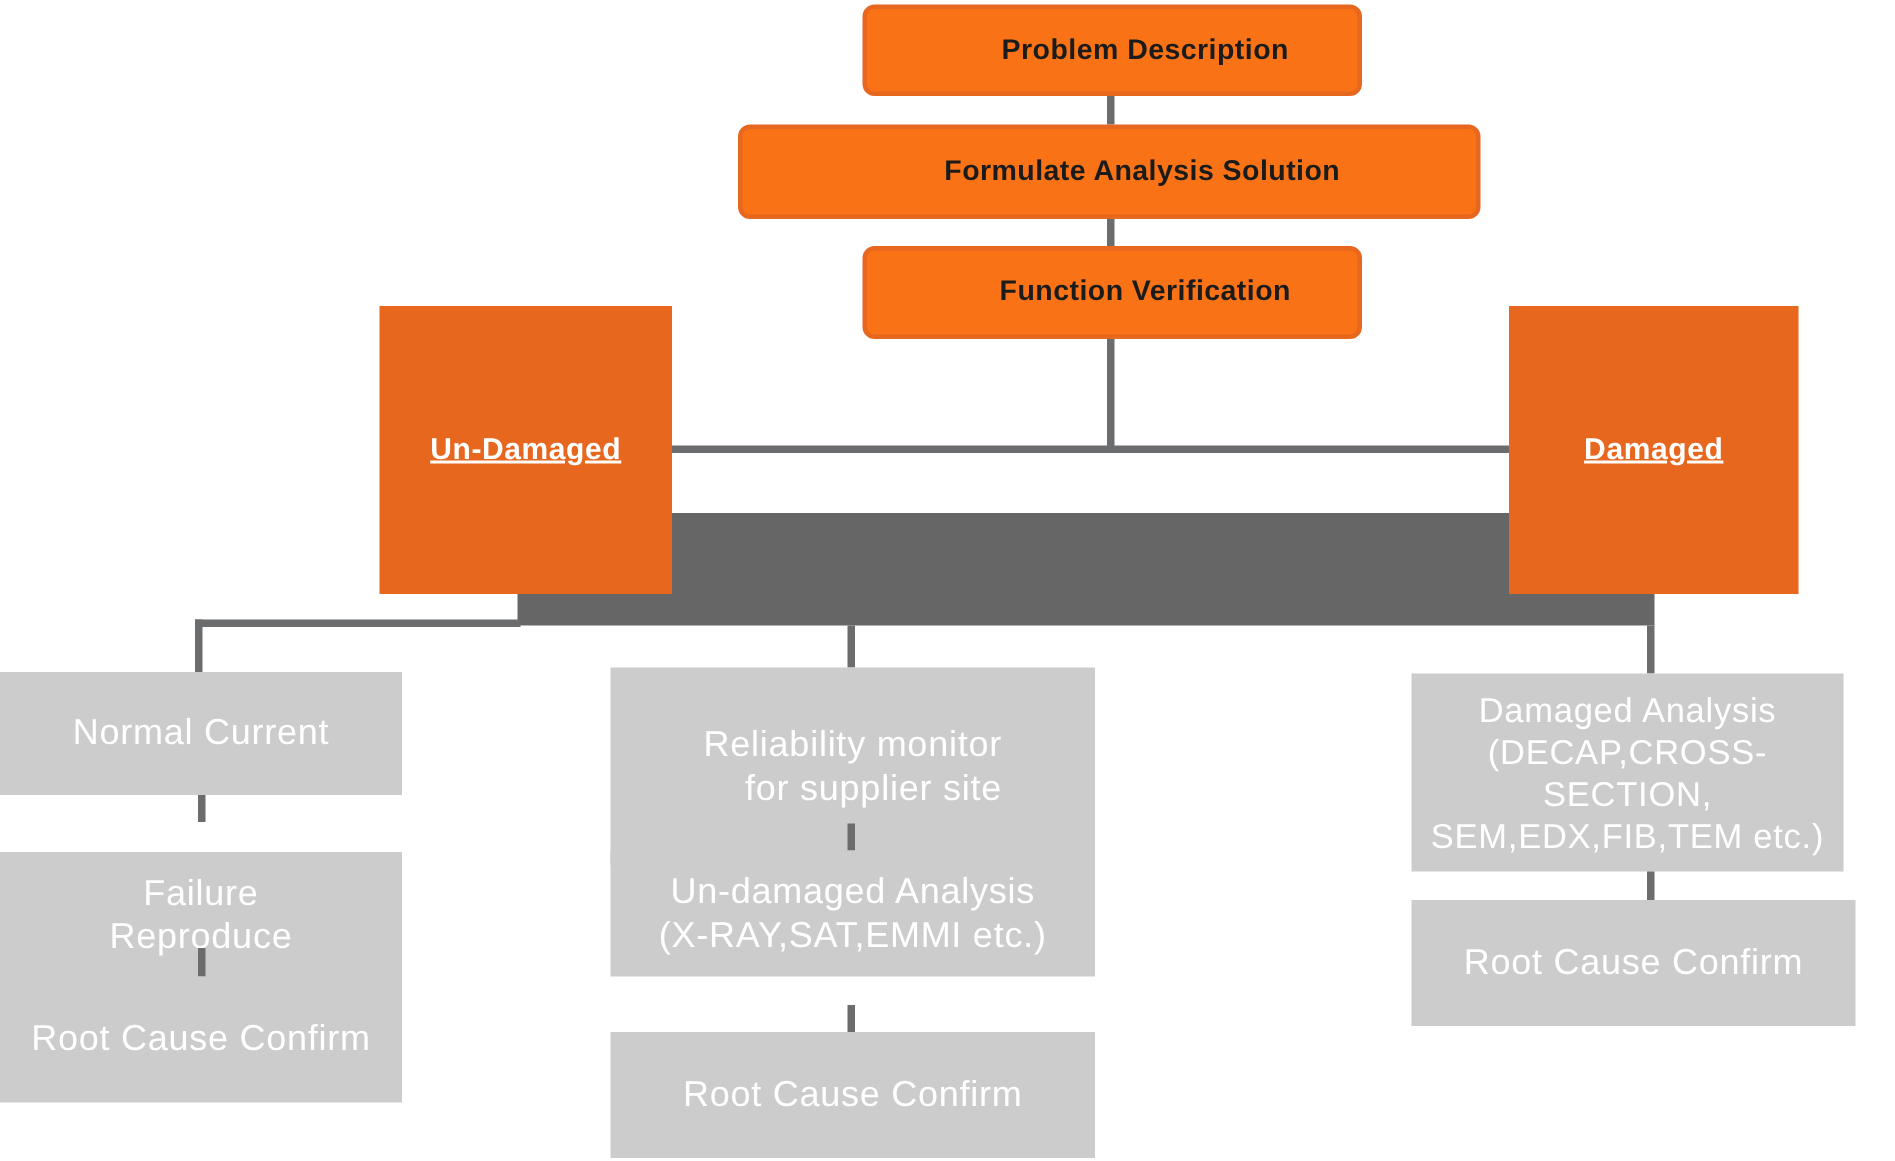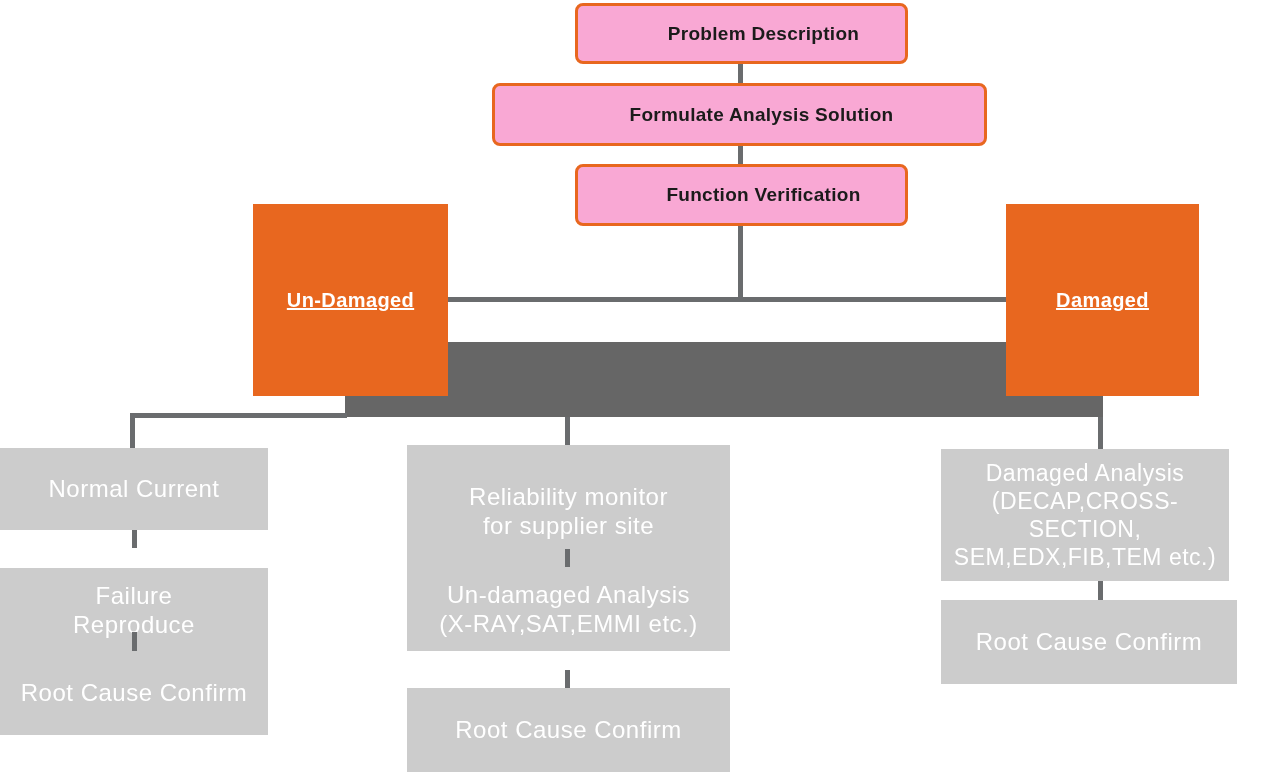--- a/index.html
+++ b/index.html
@@ -7,21 +7,21 @@
     position:relative;
     width:1263px;height:774px;
     background:#ffffff;
     font-family:"Liberation Sans", sans-serif;
     overflow:hidden;
   }
   
   .tbox{
     position:absolute;
     box-sizing:border-box;
-    background:#f9a8d4;
+    background:#f97316;
     border:3px solid #E8671F;
     border-radius:8px;
     display:flex;align-items:center;justify-content:center;
     font-weight:bold;font-size:19px;color:#1b1b1b;
     letter-spacing:.3px;
     z-index:4;
     padding-left:44px;
   }
   [data-name="problem-description-box"]{left:575px;top:3px;width:333px;height:61px;}
   [data-name="formulate-analysis-solution-box"]{left:492px;top:83px;width:495px;height:63px;}
@@ -69,21 +69,21 @@
     letter-spacing:.5px;
     z-index:2;
   }
   
   [data-name="normal-current-box"]{left:0;top:448px;width:268px;height:82px;}
   [data-name="left-connector-1"]{left:132px;top:530px;width:5px;height:18px;}
   [data-name="failure-reproduce-box"]{left:0;top:548px;width:268px;height:84px;margin-top:20px;}
   [data-name="left-connector-2"]{left:132px;top:632px;width:5px;height:19px;}
   [data-name="left-root-cause-confirm-box"]{left:0;top:651px;width:268px;height:84px;}
   
-  [data-name="reliability-monitor-box"]{left:407px;top:445px;width:323px;height:132px;}
+  [data-name="reliability-monitor-box"]{left:407px;top:445px;width:323px;height:132px;text-align:right;}
   [data-name="middle-connector-1"]{left:565px;top:549px;width:5px;height:18px;}
   [data-name="un-damaged-analysis-box"]{left:407px;top:567px;width:323px;height:84px;}
   [data-name="middle-connector-2"]{left:565px;top:670px;width:5px;height:18px;}
   [data-name="middle-root-cause-confirm-box"]{left:407px;top:688px;width:323px;height:84px;}
   
   [data-name="damaged-analysis-box"]{left:941px;top:449px;width:288px;height:132px;font-size:23px;}
   [data-name="right-connector-1"]{left:1098px;top:581px;width:5px;height:19px;}
   [data-name="right-root-cause-confirm-box"]{left:941px;top:600px;width:296px;height:84px;}
 </style>
 </head>

